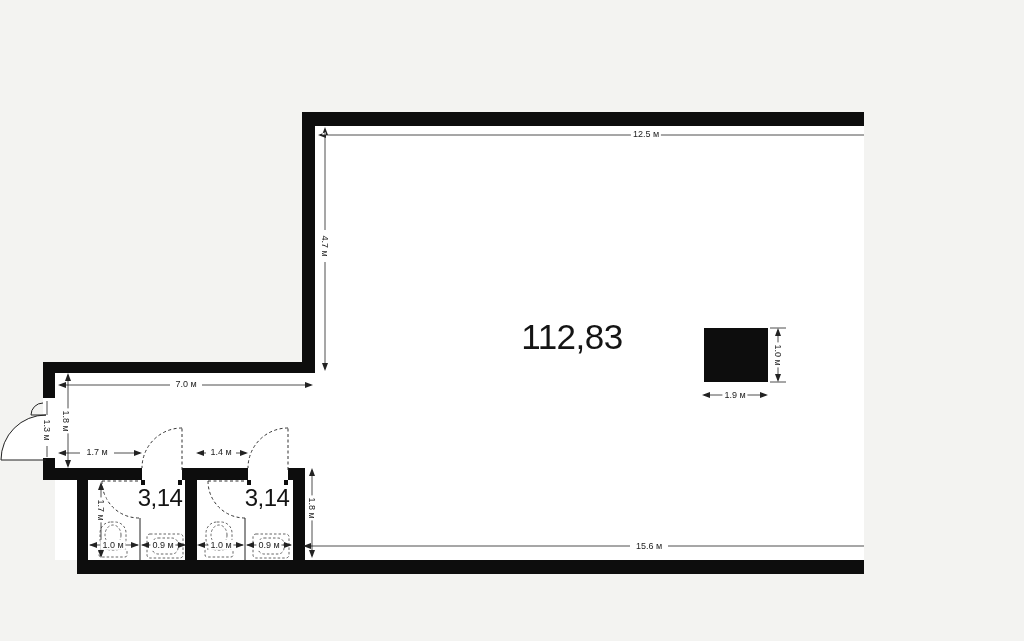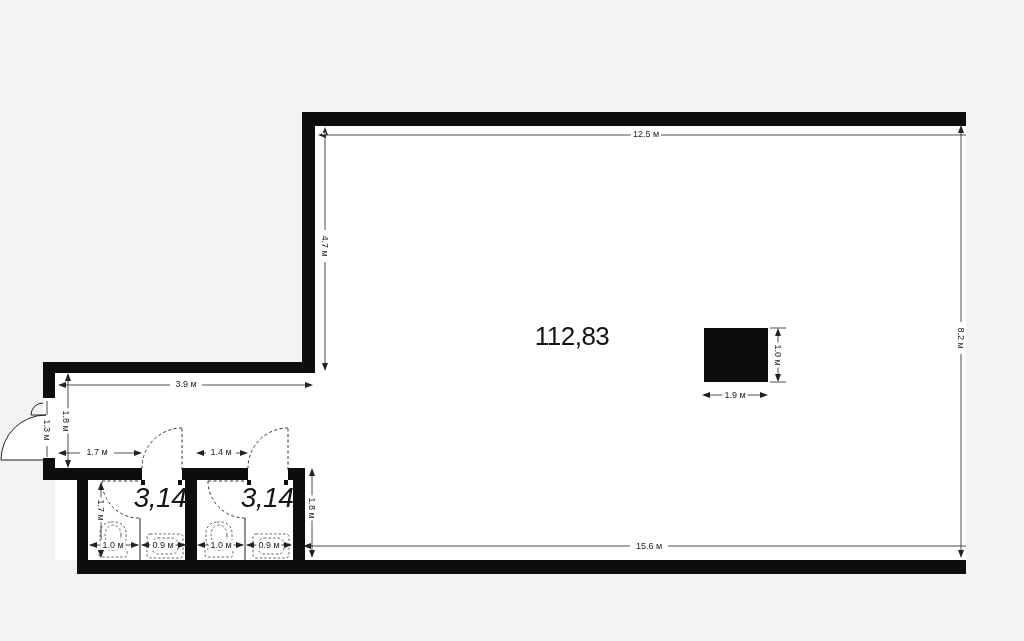--- a/index.html
+++ b/index.html
@@ -1,26 +1,26 @@
 <!DOCTYPE html>
 <html><head>
 <meta charset="utf-8">
 <style>
   html,body{margin:0;padding:0;background:#f3f3f1;}
-  .canvas{position:relative;width:966px;height:641px;background:#f3f3f1;overflow:hidden;
+  .canvas{position:relative;width:864px;height:641px;background:#f3f3f1;overflow:hidden;
           font-family:"Liberation Sans",sans-serif;}
   .plan-svg{position:absolute;left:0;top:0;z-index:10;}
   .label{position:absolute;transform:translate(-50%,-50%);font-size:9px;color:#222;
          background:#fff;padding:0 2px;white-space:nowrap;z-index:20;line-height:1.15;}
   .label.v{transform:translate(-50%,-50%) rotate(90deg);}
   .label.bare{background:transparent;}
   .area-label{position:absolute;transform:translate(-50%,-50%);color:#141414;background:transparent;
               white-space:nowrap;z-index:40;letter-spacing:-0.5px;line-height:1;}
-  .area-main{font-size:26px;}
-  .area-wc{font-size:28px;font-style:italic;}
+  .area-main{font-size:35px;}
+  .area-wc{font-size:24px;}
   .watermark{position:absolute;left:238px;top:265px;font-size:88px;font-weight:700;line-height:1;
              color:rgba(150,150,150,0.35);z-index:30;white-space:nowrap;letter-spacing:0;}
 </style>
 </head>
 <body>
 
 <div class="canvas">
 
   <svg class="plan-svg" width="1024" height="641" viewBox="0 0 1024 641">
 
@@ -137,21 +137,21 @@
       M197,545 L205,542 L205,548 Z  M244,545 L236,542 L236,548 Z
       M246,545 L254,542 L254,548 Z  M292,545 L284,542 L284,548 Z
       M303,546 L311,543 L311,549 Z  M989,546 L981,543 L981,549 Z
       M778,328 L775,336 L781,336 Z  M778,382 L775,374 L781,374 Z
       M702,395 L710,392 L710,398 Z  M768,395 L760,392 L760,398 Z"></path>
   </svg>
 
   <div class="label" style="left:646px;top:134px;">12.5 м</div>
   <div class="label v" style="left:325px;top:246px;">4.7 м</div>
   <div class="label v" style="left:961px;top:338px;">8.2 м</div>
-  <div class="label" style="left:186px;top:384px;">3.9 м</div>
+  <div class="label" style="left:186px;top:384px;">7.0 м</div>
   <div class="label v" style="left:66px;top:421px;">1.8 м</div>
   <div class="label v bare" style="left:47px;top:430px;">1.3 м</div>
   <div class="label" style="left:97px;top:452px;">1.7 м</div>
   <div class="label" style="left:221px;top:452px;">1.4 м</div>
   <div class="label v" style="left:101px;top:510px;">1.7 м</div>
   <div class="label v" style="left:312px;top:508px;">1.8 м</div>
   <div class="label" style="left:113px;top:545px;">1.0 м</div>
   <div class="label" style="left:163px;top:545px;">0.9 м</div>
   <div class="label" style="left:221px;top:545px;">1.0 м</div>
   <div class="label" style="left:269px;top:545px;">0.9 м</div>

